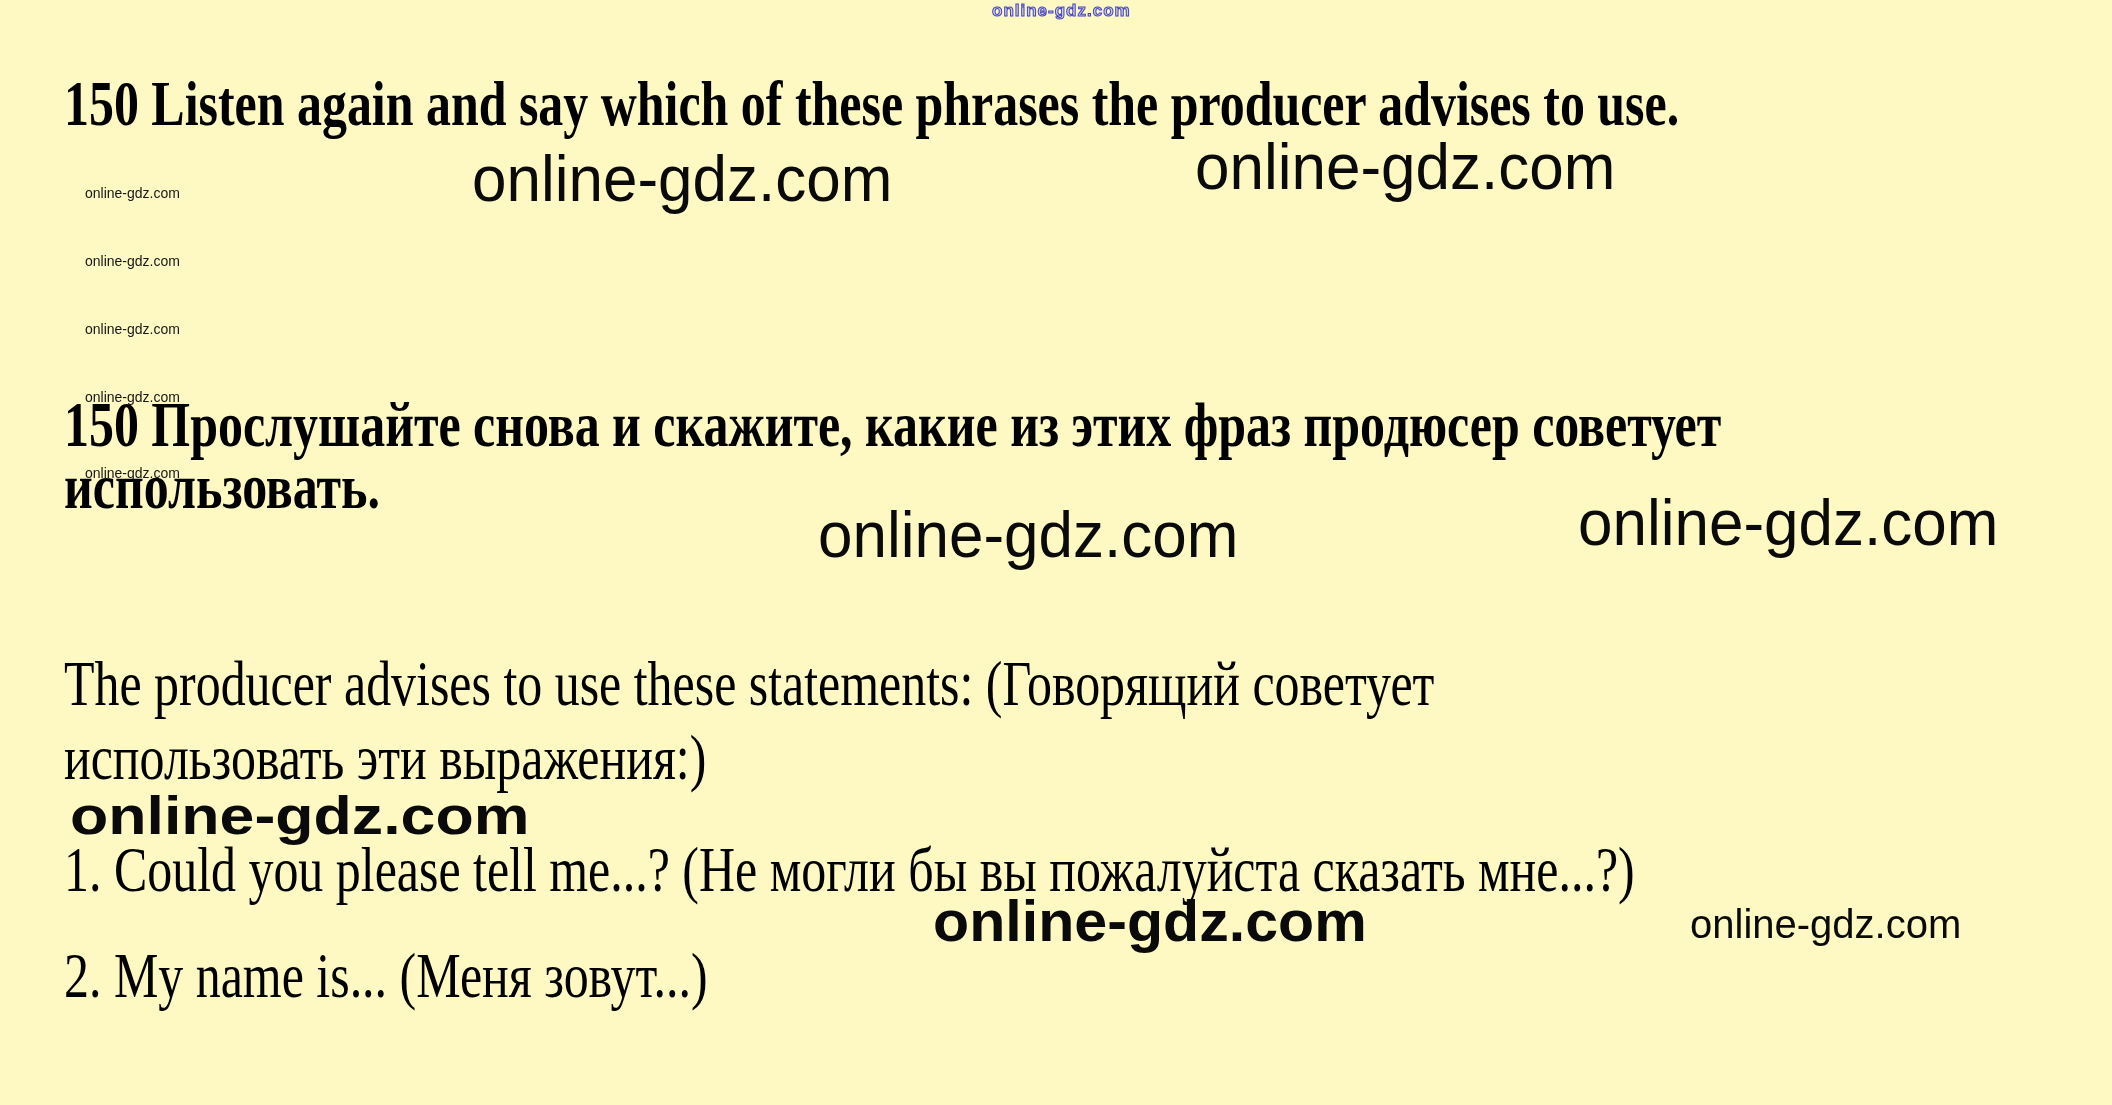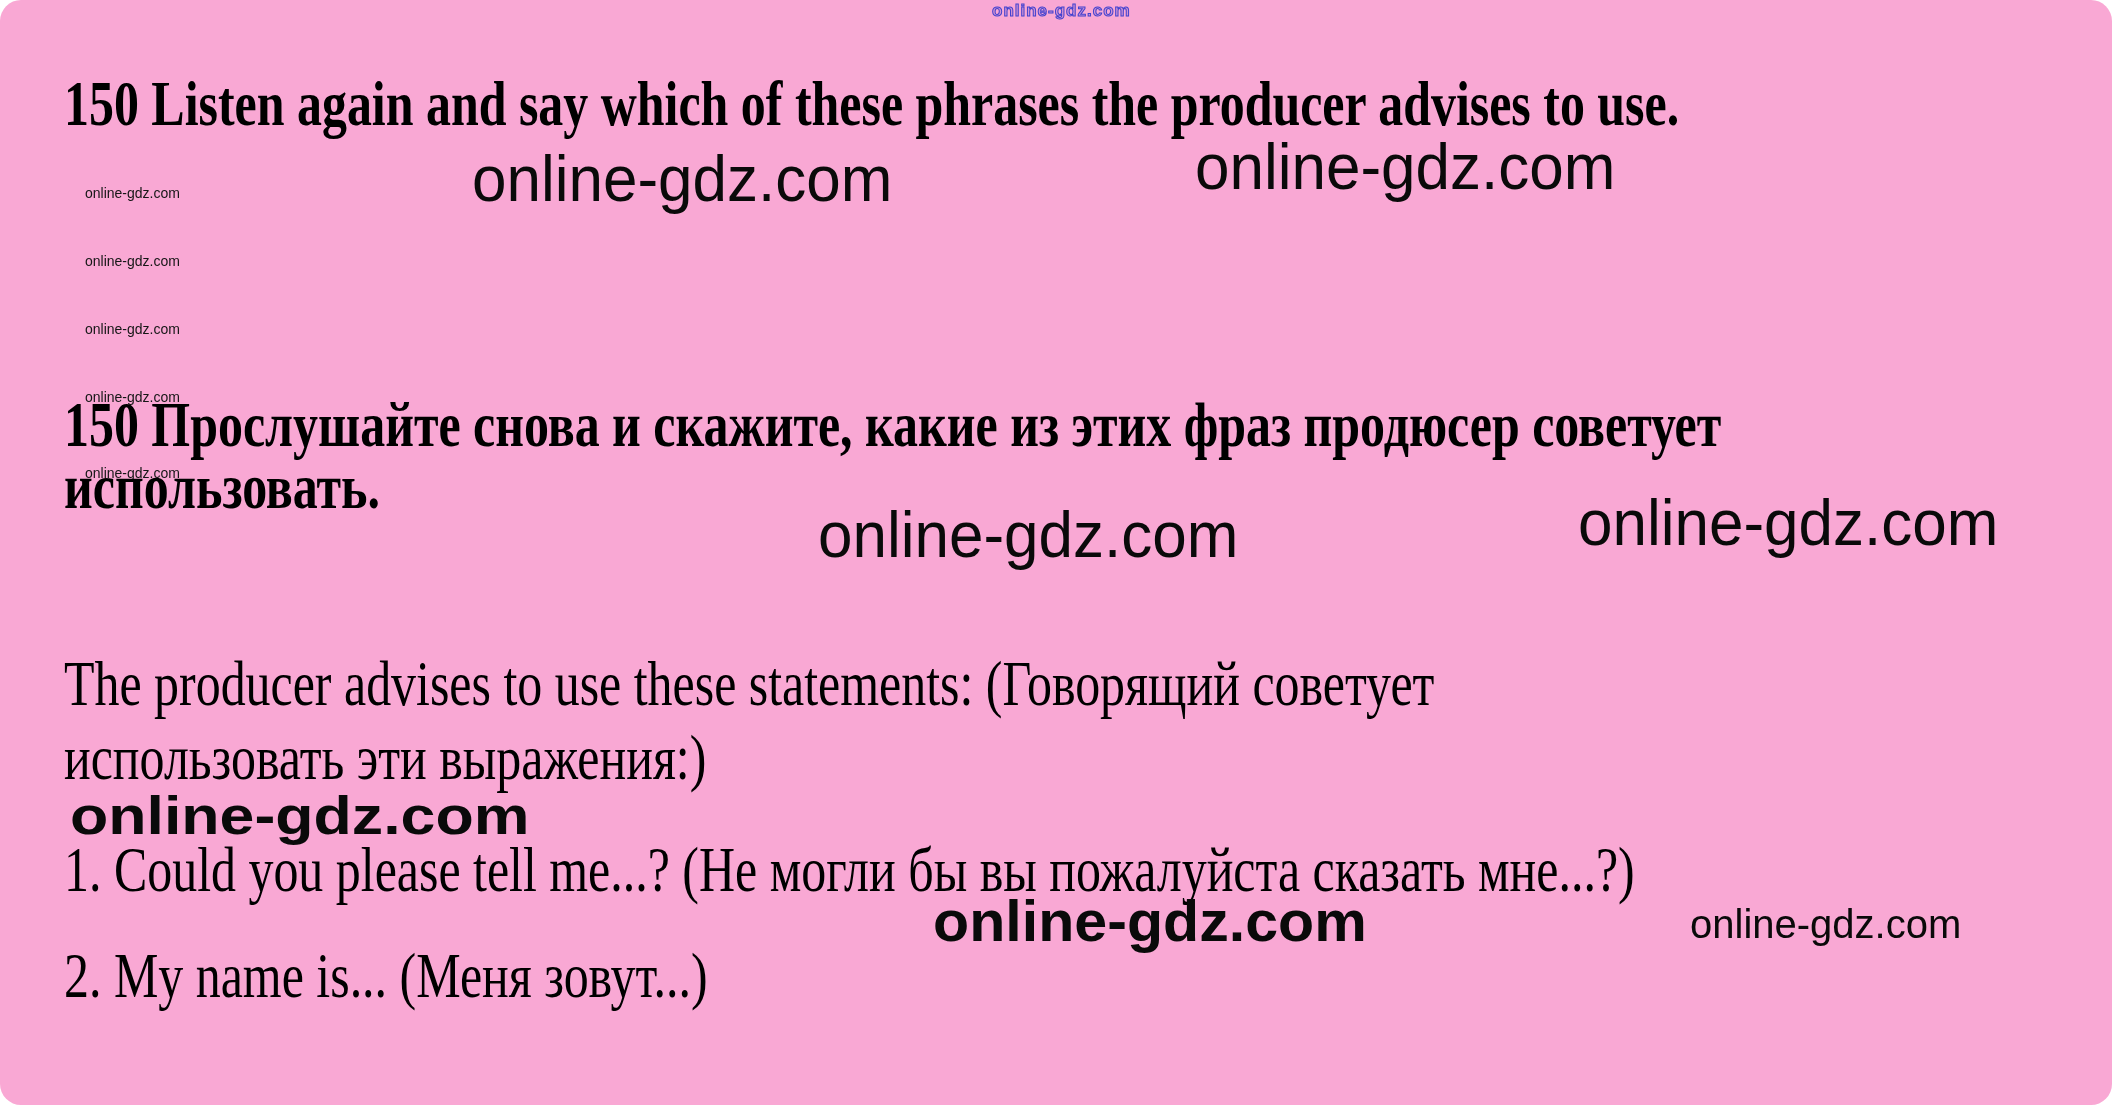--- a/index.html
+++ b/index.html
@@ -4,25 +4,24 @@
 <style>
   html, body {
     margin: 0;
     padding: 0;
     background: #ffffff;
   }
   .canvas {
     position: relative;
     width: 2112px;
     height: 1105px;
-    background: #f9a8d4;
+    background: #fef9c3;
     overflow: hidden;
     font-family: "Liberation Serif", serif;
     color: #000000;
-    border-radius: 21px;
   }
   .abs {
     position: absolute;
     white-space: nowrap;
     line-height: 1;
     margin: 0;
   }
   
   .doc-bold {
     font-family: "Liberation Serif", serif;

